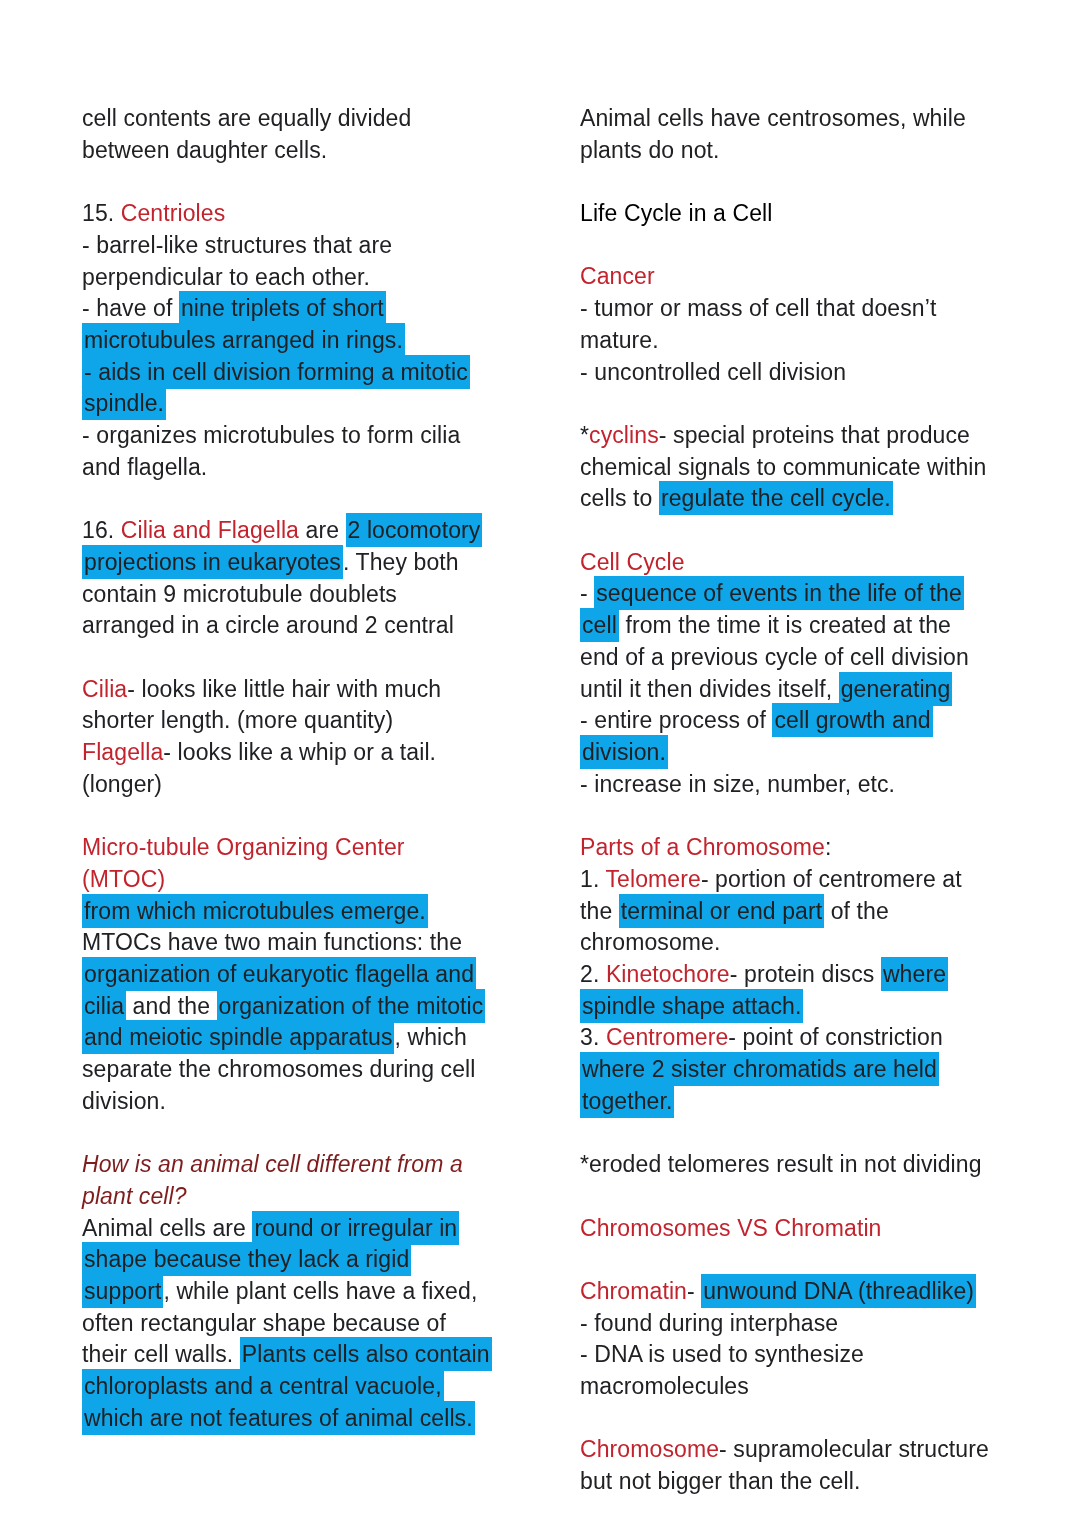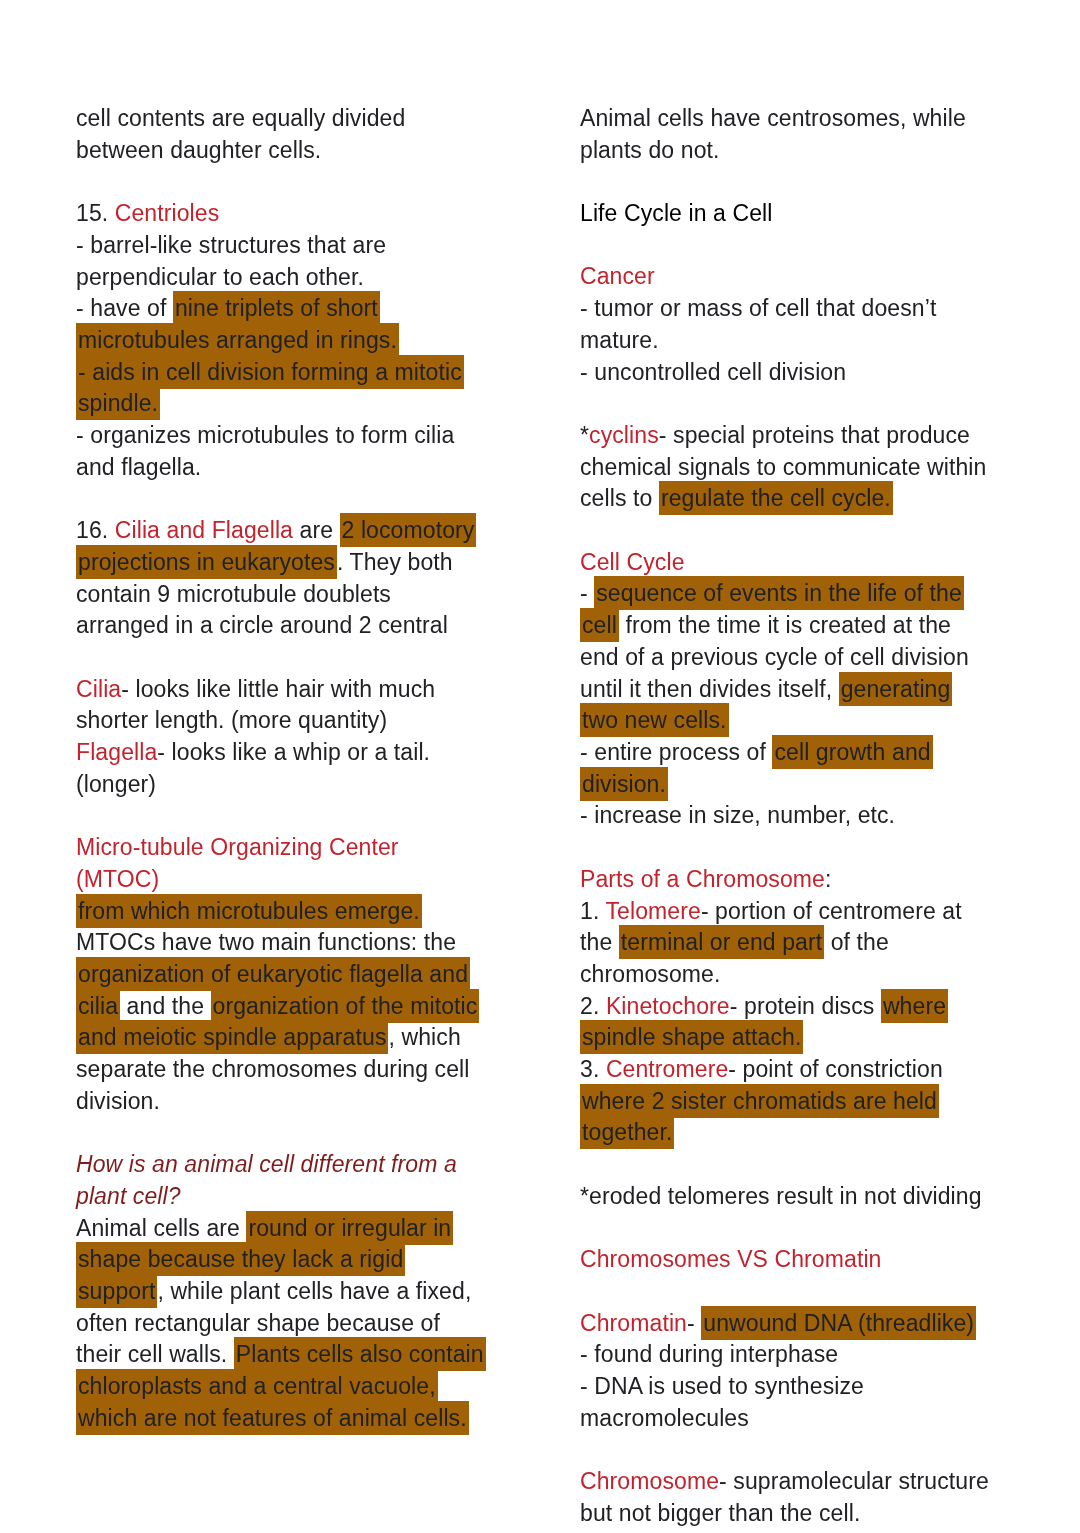--- a/index.html
+++ b/index.html
@@ -13,36 +13,36 @@
     height: 1533px;
     background: #ffffff;
     overflow: hidden;
     font-family: "Liberation Sans", sans-serif;
   }
   .col {
     position: absolute;
     top: 103px;
     width: 460px;
   }
-  .col-left  { left: 76px; }
+  .col-left  { left: 82px; }
   .col-right { left: 580px; }
   .para { margin: 0 0 31.7px 0; }
   .line {
     font-size: 23px;
     line-height: 31.7px;
     white-space: pre;
     color: #202124;
     letter-spacing: 0.1px;
   }
   .seg { color: #202124; }
   .red { color: #c2232d; }
   .boldred { color: #000000; font-weight: normal; }
   .blue { color: #7f1d1d; font-style: italic; }
   .hl {
-    background: #a16207;
+    background: #0ea5e9;
     padding: 4px 2px;
   }
 </style>
 </head>
 <body>
 
 <div class="page">
   <div class="col col-left">
       <div class="para">
         <div class="line"><span class="seg">cell contents are equally divided</span></div>
@@ -112,21 +112,20 @@
         <div class="line"><span class="seg">*</span><span class="seg red">cyclins</span><span class="seg">- special proteins that produce</span></div>
         <div class="line"><span class="seg">chemical signals to communicate within</span></div>
         <div class="line"><span class="seg">cells to </span><span class="seg hl">regulate the cell cycle.</span></div>
       </div>
       <div class="para">
         <div class="line"><span class="seg red">Cell Cycle</span></div>
         <div class="line"><span class="seg">- </span><span class="seg hl">sequence of events in the life of the</span></div>
         <div class="line"><span class="seg hl">cell</span><span class="seg"> from the time it is created at the</span></div>
         <div class="line"><span class="seg">end of a previous cycle of cell division</span></div>
         <div class="line"><span class="seg">until it then divides itself, </span><span class="seg hl">generating</span></div>
-        <div class="line"><span class="seg hl">two new cells.</span></div>
         <div class="line"><span class="seg">- entire process of </span><span class="seg hl">cell growth and</span></div>
         <div class="line"><span class="seg hl">division.</span></div>
         <div class="line"><span class="seg">- increase in size, number, etc.</span></div>
       </div>
       <div class="para">
         <div class="line"><span class="seg red">Parts of a Chromosome</span><span class="seg">:</span></div>
         <div class="line"><span class="seg">1. </span><span class="seg red">Telomere</span><span class="seg">- portion of centromere at</span></div>
         <div class="line"><span class="seg">the </span><span class="seg hl">terminal or end part</span><span class="seg"> of the</span></div>
         <div class="line"><span class="seg">chromosome.</span></div>
         <div class="line"><span class="seg">2. </span><span class="seg red">Kinetochore</span><span class="seg">- protein discs </span><span class="seg hl">where</span></div>

